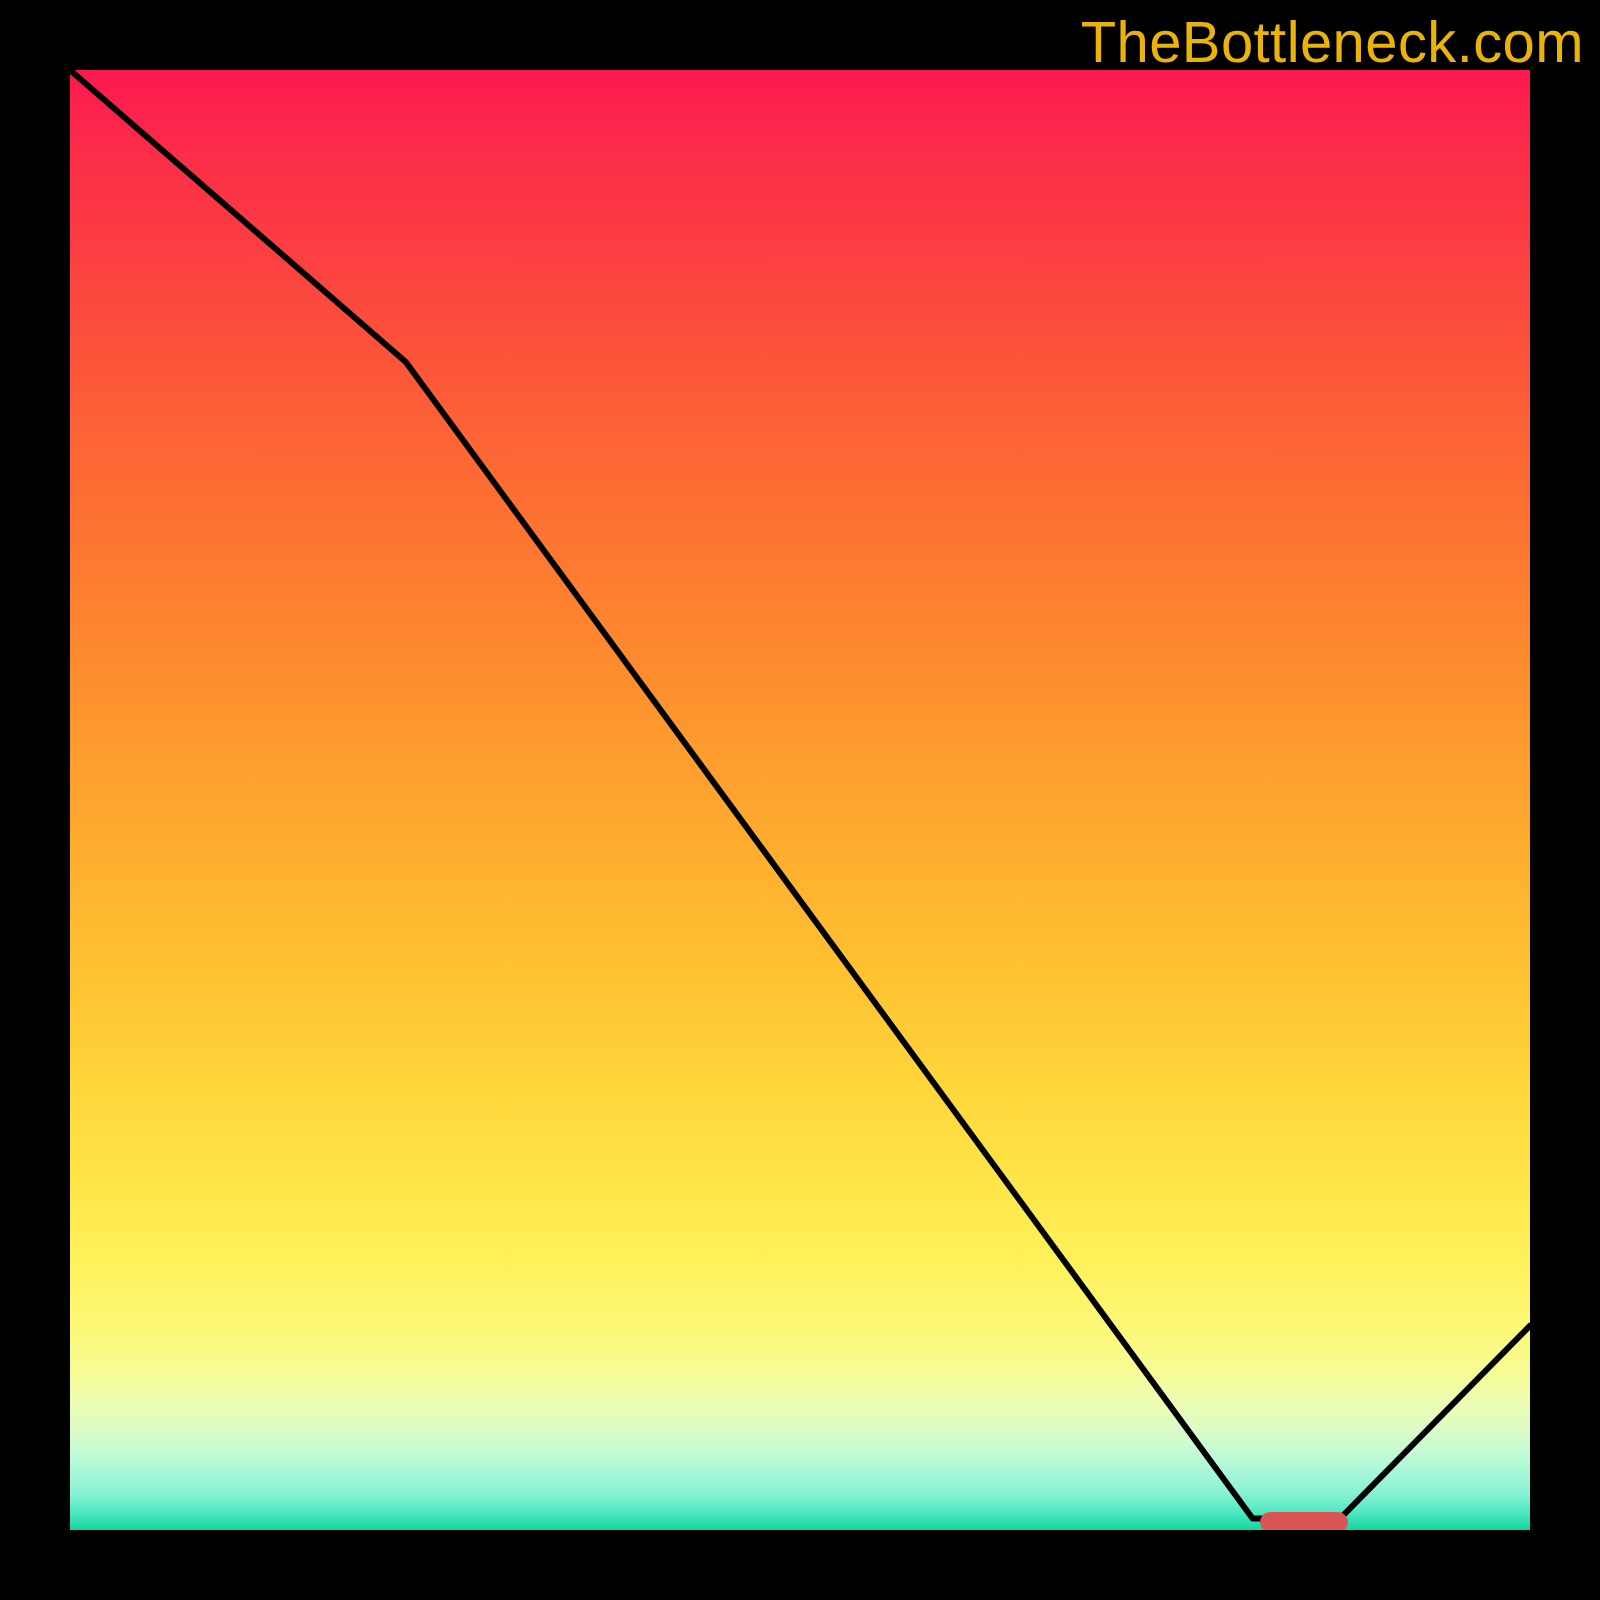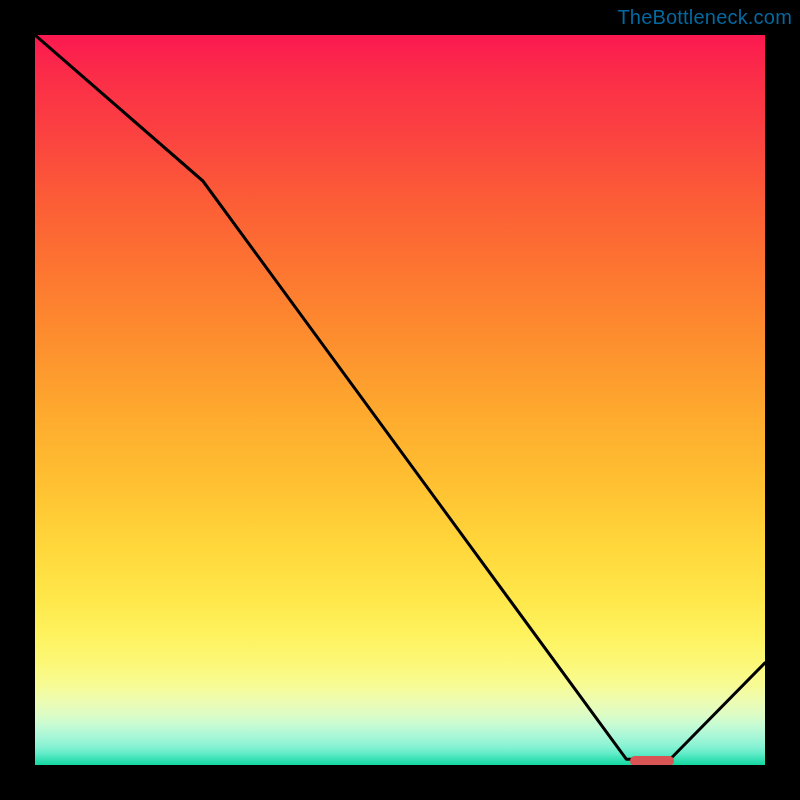--- a/index.html
+++ b/index.html
@@ -8,23 +8,23 @@
   width: 800px;
   height: 800px;
   background: #000;
   overflow: hidden;
   font-family: Arial, Helvetica, sans-serif;
 }
 .watermark {
   position: absolute;
   top: 6px;
   right: 8px;
-  font-size: 20px;
+  font-size: 29px;
   font-weight: 500;
-  color: #0369a1;
+  color: #eab308;
   z-index: 30;
   letter-spacing: 0.2px;
 }
 .plot-area {
   position: absolute;
   left: 35px;
   top: 35px;
   width: 730px;
   height: 730px;
   overflow: hidden;

